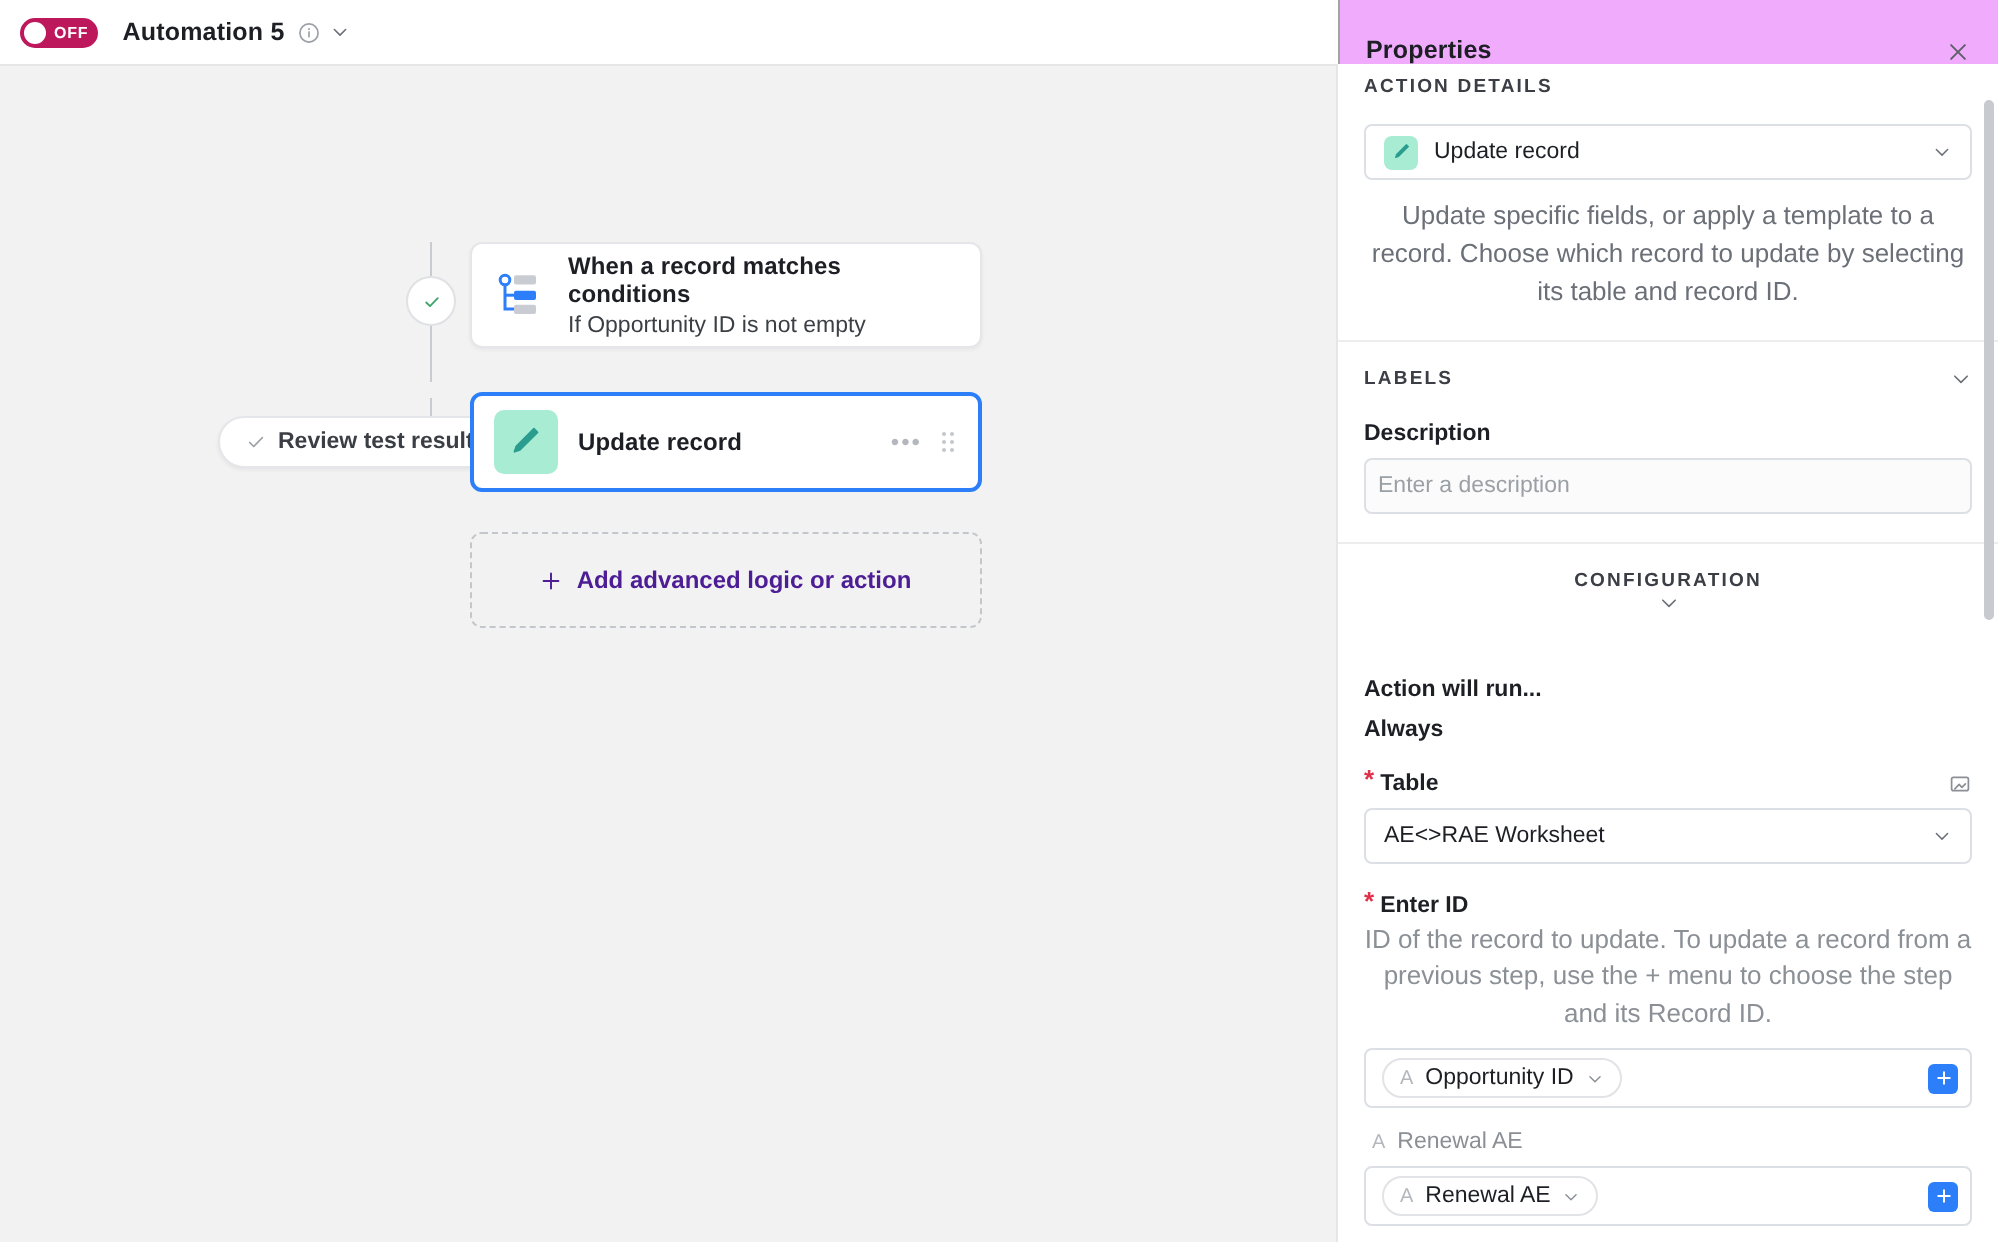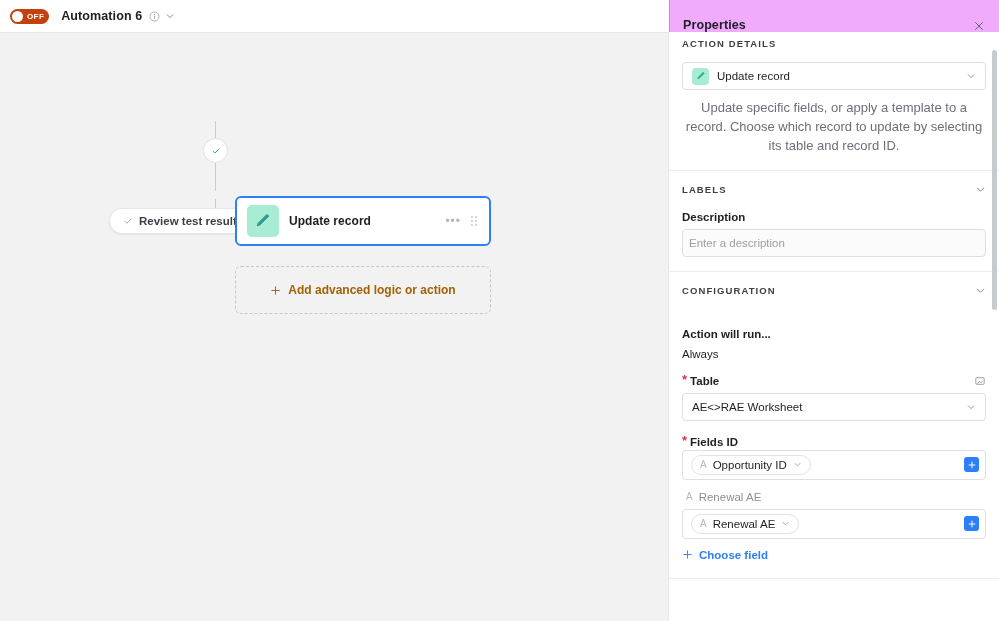--- a/index.html
+++ b/index.html
@@ -16,21 +16,21 @@
   
   .topbar {
     height: 32px; flex: 0 0 32px;
     display: flex; align-items: center;
     background: #fff;
     padding: 0 8px 0 10px;
     position: relative; z-index: 5;
   }
   .toggle-pill {
     display:inline-flex; align-items:center; gap:4px;
-    background:#c2410c; border-radius: 9px;
+    background:#be185d; border-radius: 9px;
     height: 15px; padding: 0 5px 0 2px; cursor: pointer;
   }
   .toggle-knob { width: 11px; height: 11px; border-radius: 50%; background:#fff; }
   .toggle-label { color:#fff; font-size: 8px; font-weight: 700; letter-spacing: .4px; }
   .auto-title { margin-left: 12px; font-size: 12.5px; font-weight: 700; color:#1d1f25; letter-spacing:.1px; }
   .info-icon { margin-left: 7px; color:#9aa0a6; display:inline-flex; align-items:center; cursor:pointer;}
   .caret-icon { margin-left: 5px; color:#6b7078; display:inline-flex; align-items:center; cursor:pointer;}
   .topbar-spacer { flex: 1; }
   .pill-btn {
     display:inline-flex; align-items:center; gap:6px;
@@ -80,21 +80,21 @@
 
   .review-pill {
     position:absolute; display:inline-flex; align-items:center; gap:6px;
     background:#fff; border:1px solid #e4e6e9; border-radius: 14px;
     height:26px; padding: 0 13px; font-size: 11.5px; font-weight:700; color:#3b3f45;
     box-shadow: 0 1px 2px rgba(0,0,0,.06); cursor:pointer; white-space:nowrap;
   }
   .add-box {
     position:absolute; border:1px dashed #c3c7cc; border-radius:6px;
     display:flex; align-items:center; justify-content:center;
-    color:#a16207; font-size:12px; font-weight:700; gap:7px; cursor:pointer;
+    color:#4c1d95; font-size:12px; font-weight:700; gap:7px; cursor:pointer;
     background: transparent;
   }
 
   
   .panel {
     flex:1; background:#fff; display:flex; flex-direction:column;
     border-left:1px solid #e6e6e6; min-width:0; position:relative;
   }
   .panel-head {
     height:32px; flex:0 0 32px; display:flex; align-items:flex-end;
@@ -110,21 +110,21 @@
   .sec { padding: 13px 13px 14px 13px; border-bottom:1px solid #ededed; }
   .sec-head { display:flex; align-items:center; }
   .sec-title {
     font-size:9.5px; font-weight:700; letter-spacing:1.1px; color:#3b3f45; text-transform:uppercase;
   }
   .sec-head-spacer { flex:1; }
   .chev { color:#6b7078; display:flex; cursor:pointer; }
 
   .fld-label { font-size:11.5px; font-weight:700; color:#1d1f25; margin-bottom:6px; }
   .fld-label.req::before { content:"*"; color:#e0304a; margin-right:3px; font-size:13px; line-height:0; vertical-align: 1px;}
-  .plain-val { font-size:11.5px; color:#1d1f25; }
+  .plain-val { font-size:11.5px; color:#1d1f25;font-weight:bold; }
   .help {
     font-size:13px; color:#6b7078; line-height:1.45; margin-top:9px;text-align:center;
   }
   .help.tight { margin-top:2px; margin-bottom:7px; color:#8b9096; }
 
   .select {
     height:28px; border:1px solid #dcdfe3; border-radius:4px; background:#fff;
     display:flex; align-items:center; padding: 0 9px 0 9px; gap:8px; cursor:pointer;
     font-size:11.5px; color:#1d1f25;
   }
@@ -173,21 +173,21 @@
 </head>
 <body>
 
 <div class="app">
 
   <div class="topbar">
     <div class="toggle-pill">
       <span class="toggle-knob"></span>
       <span class="toggle-label">OFF</span>
     </div>
-    <div class="auto-title">Automation 6</div>
+    <div class="auto-title">Automation 5</div>
     <span class="info-icon">
       <svg width="11" height="11" viewBox="0 0 16 16">
           <circle cx="8" cy="8" r="6.6" fill="none" stroke="currentColor" stroke-width="1.2"></circle>
           <rect x="7.4" y="6.8" width="1.2" height="4.4" fill="currentColor"></rect>
           <rect x="7.4" y="4.5" width="1.2" height="1.3" fill="currentColor"></rect>
         </svg>
     </span>
     <span class="caret-icon">
       <svg width="10" height="10" viewBox="0 0 16 16">
           <path d="M3.5 6 L8 10.5 L12.5 6" fill="none" stroke="currentColor" stroke-width="1.3" stroke-linecap="round" stroke-linejoin="round"></path>
@@ -218,20 +218,36 @@
       <div class="rail-dot" style="top:105px;">
         <span style="display:flex;color:#3ea66b;">
           <svg width="10" height="10" viewBox="0 0 16 16">
               <path d="M3.4 8.4 L6.4 11.3 L12.6 4.9" fill="none" stroke="currentColor" stroke-width="1.5" stroke-linecap="round" stroke-linejoin="round"></path>
             </svg>
         </span>
       </div>
       <div class="rail-line" style="top:130px;height:28px;"></div>
       <div class="rail-line" style="top:166px;height:30px;"></div>
 
+      <div class="node" style="left:235px; top:88px; width:256px; height:53px;">
+        <div class="node-icon" style="width:48px;">
+          <svg width="28" height="28" viewBox="0 0 28 28">
+            <circle cx="6.5" cy="6" r="2.4" fill="none" stroke="#2d7ff9" stroke-width="1.5"></circle>
+            <path d="M6.5 8.6 V20.5 H11" fill="none" stroke="#2d7ff9" stroke-width="1.5"></path>
+            <path d="M6.5 13.6 H11" fill="none" stroke="#2d7ff9" stroke-width="1.5"></path>
+            <rect x="11" y="3.6" width="11" height="4.6" rx="1" fill="#c9cdd3"></rect>
+            <rect x="11" y="11.4" width="11" height="4.6" rx="1" fill="#2d7ff9"></rect>
+            <rect x="11" y="18.4" width="11" height="4.6" rx="1" fill="#c9cdd3"></rect>
+          </svg>
+        </div>
+        <div class="node-text" style="padding-right:12px;">
+          <div class="node-title">When a record matches conditions</div>
+          <div class="node-sub">If Opportunity ID is not empty</div>
+        </div>
+      </div>
 
       <div class="review-pill" style="left:109px; top:175px;">
         <span style="display:flex;color:#9aa0a6;">
           <svg width="10" height="10" viewBox="0 0 16 16">
               <path d="M3 8.4 L6.2 11.6 L13 4.6" fill="none" stroke="currentColor" stroke-width="1.4" stroke-linecap="round" stroke-linejoin="round"></path>
             </svg>
         </span>
         <span>Review test results</span>
       </div>
 
@@ -313,21 +329,21 @@
                 </svg>
             </span>
           </div>
           <div class="fld-label">Description</div>
           <div class="textinput">
             <span>Enter a description</span>
           </div>
         </div>
 
         <div class="sec">
-          <div class="sec-head" style="margin-bottom:12px;">
+          <div class="sec-head" style="margin-bottom:12px;flex-direction:column;">
             <span class="sec-title">CONFIGURATION</span>
             <span class="sec-head-spacer"></span>
             <span class="chev">
               <svg width="11" height="11" viewBox="0 0 16 16">
                   <path d="M3.5 6 L8 10.5 L12.5 6" fill="none" stroke="currentColor" stroke-width="1.2" stroke-linecap="round" stroke-linejoin="round"></path>
                 </svg>
             </span>
           </div>
 
           <div class="fld-label" style="margin-bottom:8px;margin-top:32px;">Action will run...</div>
@@ -345,21 +361,22 @@
           </div>
           <div class="select">
             <span class="sp">AE&lt;&gt;RAE Worksheet</span>
             <span class="chev">
               <svg width="10" height="10" viewBox="0 0 16 16">
                   <path d="M3.5 6 L8 10.5 L12.5 6" fill="none" stroke="currentColor" stroke-width="1.2" stroke-linecap="round" stroke-linejoin="round"></path>
                 </svg>
             </span>
           </div>
 
-          <div class="fld-label req" style="margin-top:15px;margin-bottom:2px;">Fields ID</div>
+          <div class="fld-label req" style="margin-top:15px;margin-bottom:2px;">Enter ID</div>
+          <div class="help tight">ID of the record to update. To update a record from a previous step, use the + menu to choose the step and its Record ID.</div>
           <div class="tokenbox">
             <span class="chip">
               <span class="tf">A</span>
               <span>Opportunity ID</span>
               <span style="display:flex;color:#8b9096;">
                 <svg width="9" height="9" viewBox="0 0 16 16">
                     <path d="M3.5 6 L8 10.5 L12.5 6" fill="none" stroke="currentColor" stroke-width="1.3" stroke-linecap="round" stroke-linejoin="round"></path>
                   </svg>
               </span>
             </span>

